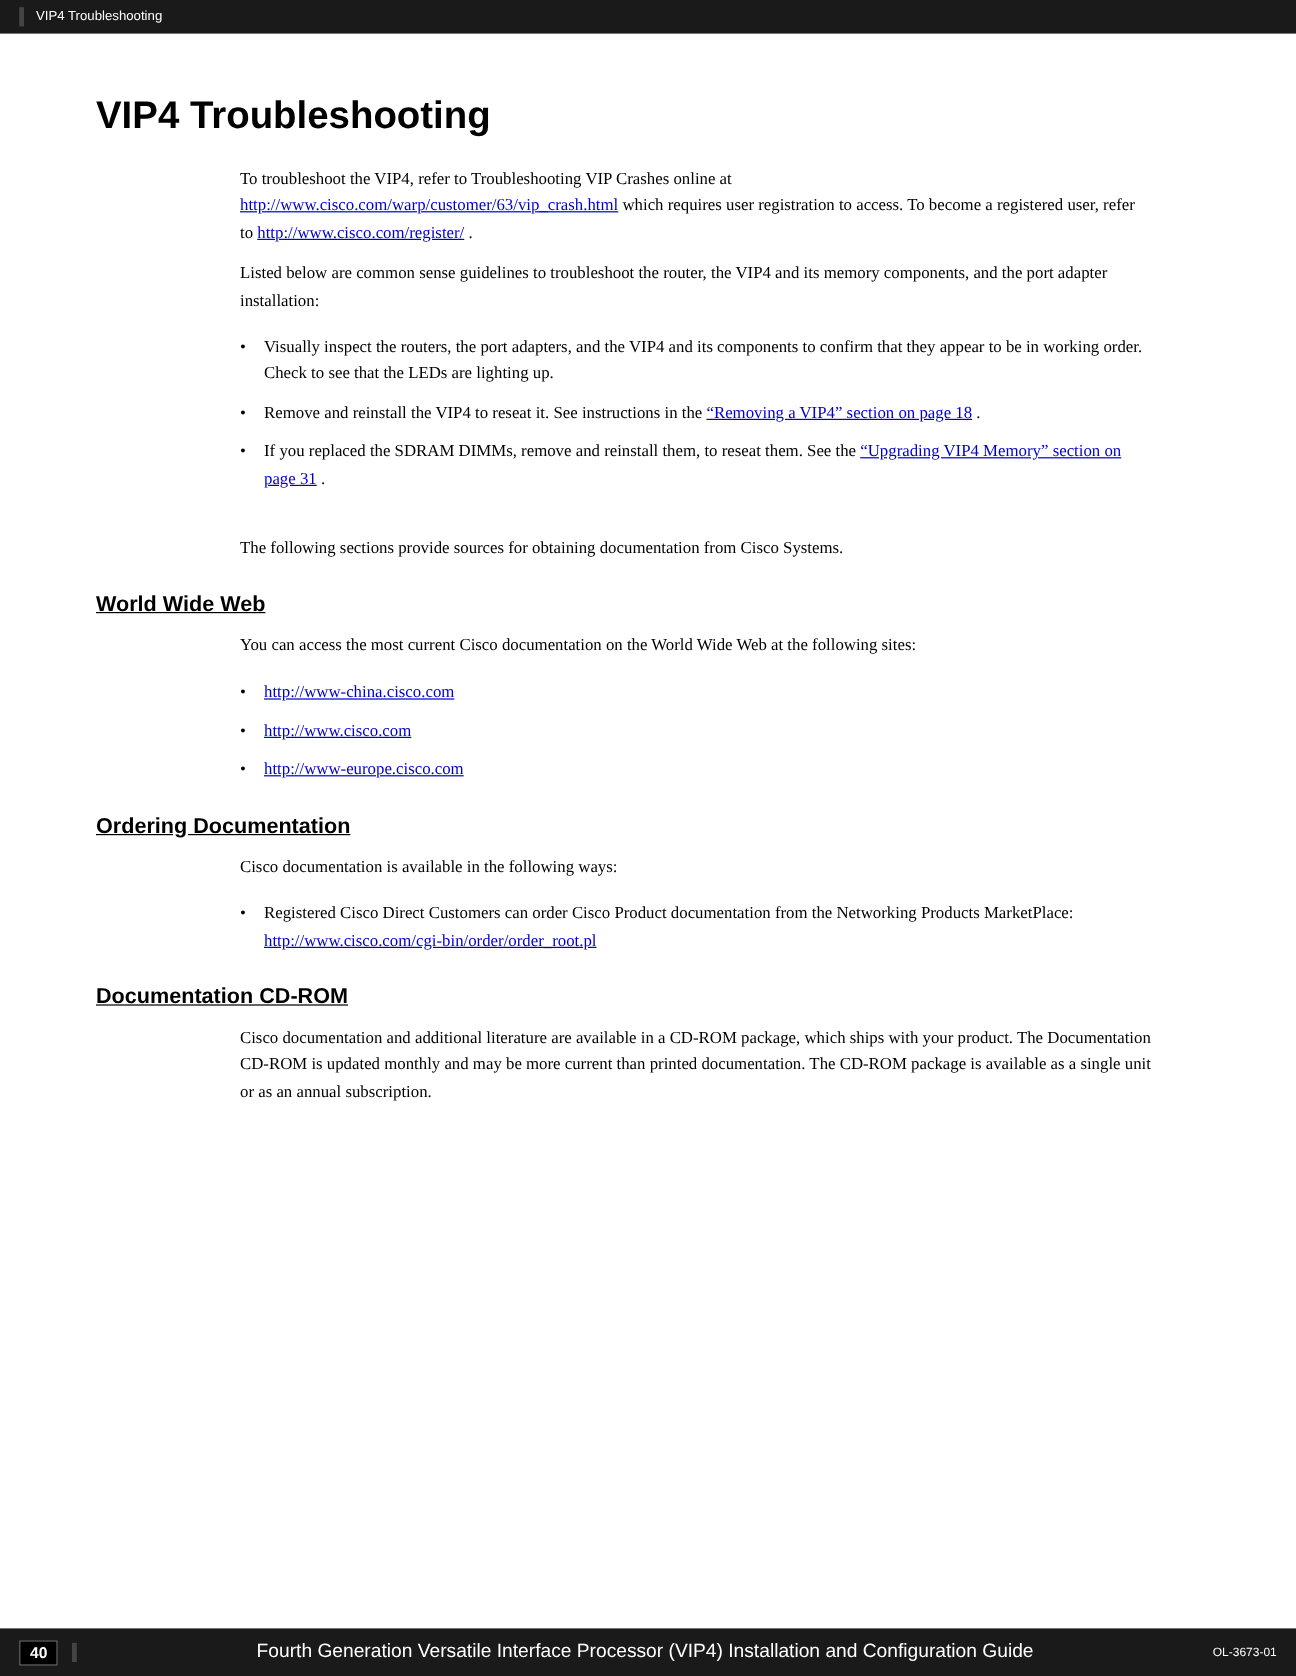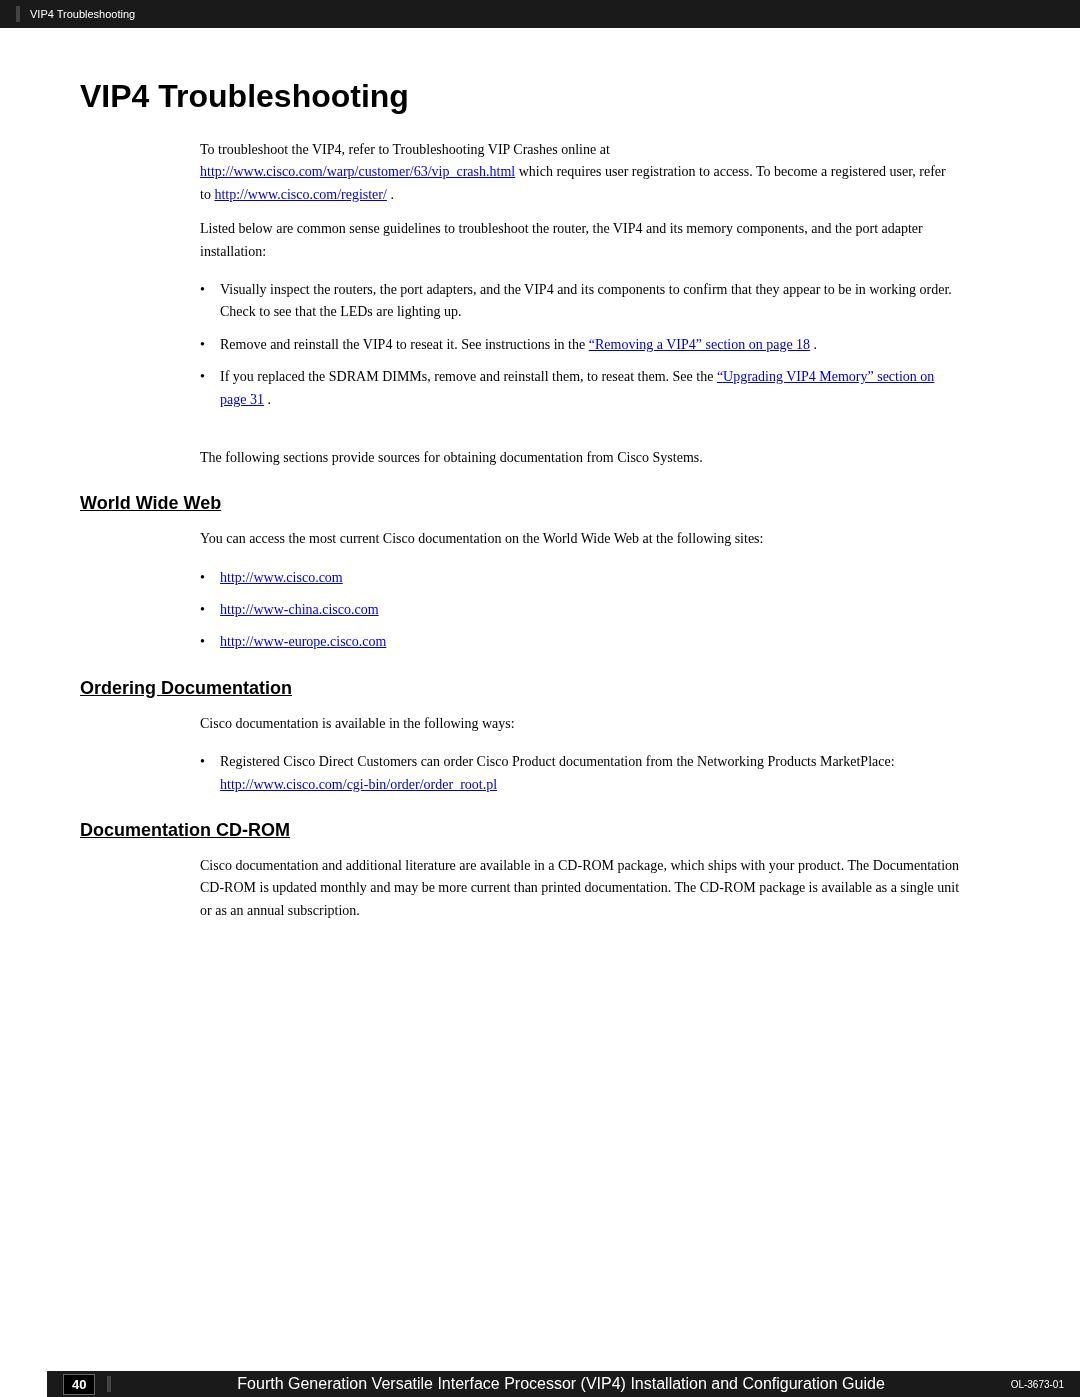--- a/index.html
+++ b/index.html
@@ -123,27 +123,26 @@
 
     .subsection-gap {
       margin-top: 24px;
     }
 
     .bottom-bar {
       position: absolute;
       bottom: 0;
       left: 0;
       right: 0;
-      height: 26px;
+      height: 40px;
       background: #1a1a1a;
       display: flex;
       align-items: center;
       justify-content: space-between;
       padding: 0 16px;
-      margin-left: 47px;
     }
 
     .bottom-bar-left {
       display: flex;
       align-items: center;
       gap: 12px;
     }
 
     .page-number-box {
       background: #000000;
@@ -221,24 +220,24 @@
     </div>
 
     <div class="subsection-gap">
       <h3 class="subsection-title">World Wide Web</h3>
       <div class="content-block">
         <p>You can access the most current Cisco documentation on the World Wide Web at the following sites:</p>
       </div>
       <div class="bullet-list">
         <ul>
           <li>
+            <a class="link">http://www-china.cisco.com</a>
+          </li>
+          <li>
             <a class="link">http://www.cisco.com</a>
-          </li>
-          <li>
-            <a class="link">http://www-china.cisco.com</a>
           </li>
           <li>
             <a class="link">http://www-europe.cisco.com</a>
           </li>
         </ul>
       </div>
     </div>
 
     <div class="subsection-gap">
       <h3 class="subsection-title">Ordering Documentation</h3>

